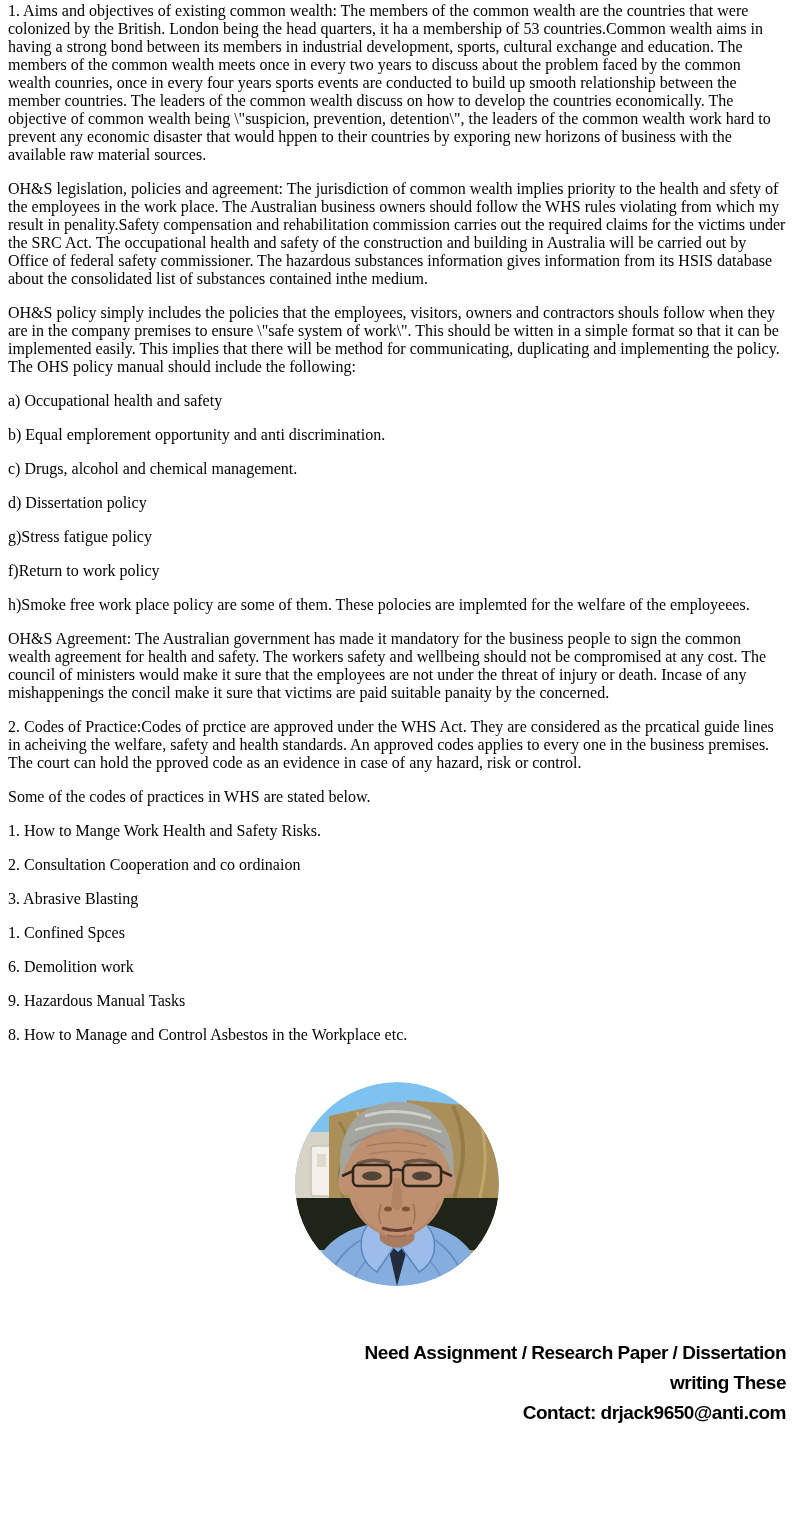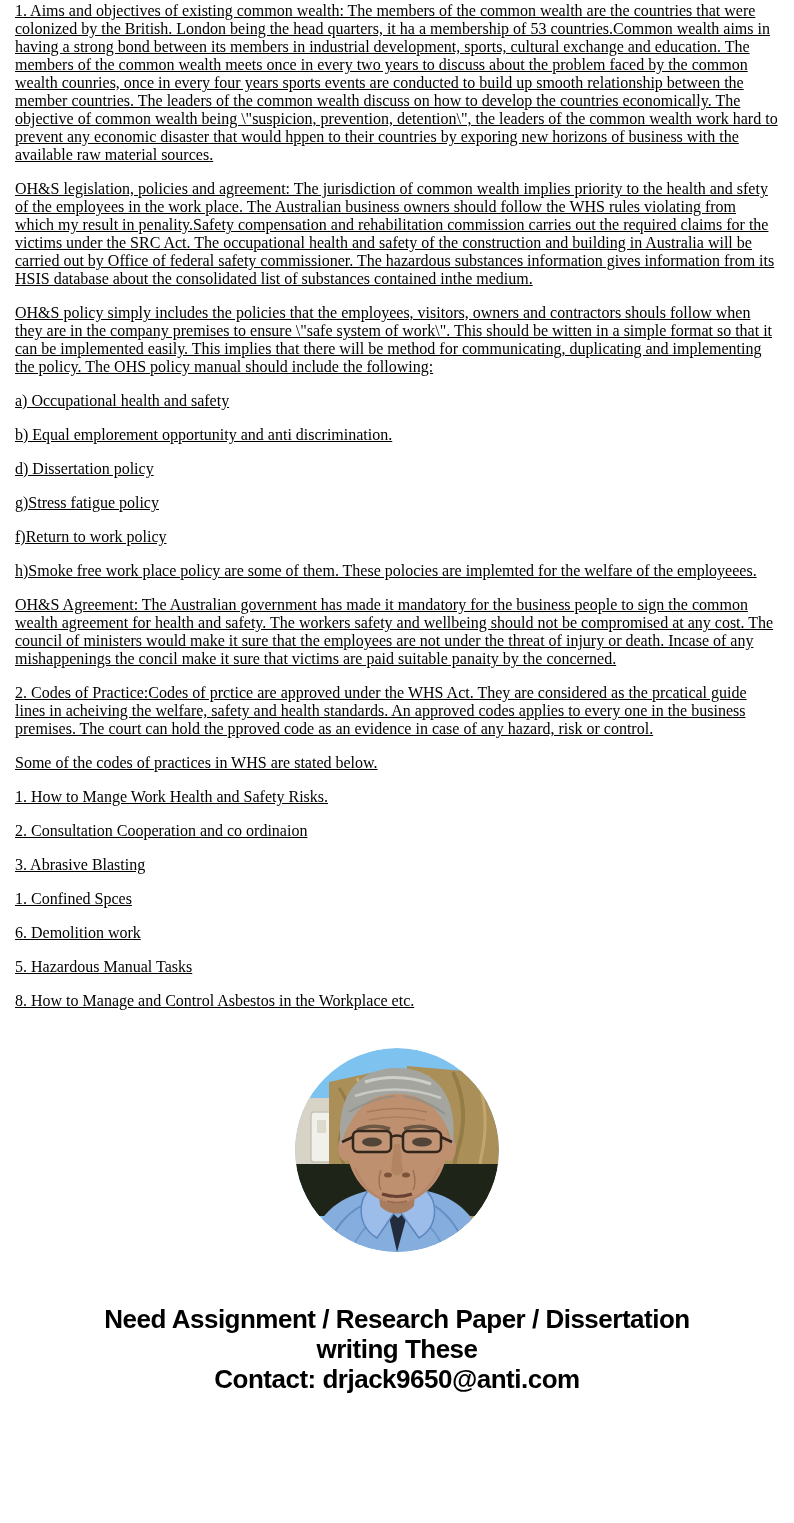--- a/index.html
+++ b/index.html
@@ -12,76 +12,76 @@
     min-height: 1523px;
     margin: 0 auto;
     background: #ffffff;
     color: #000000;
     font-family: "Liberation Serif", "DejaVu Serif", serif;
     font-size: 16px;
     box-sizing: border-box;
     padding: 2px 8px 26px 8px;
   }
   .doc p {
-    margin: 16px 7px;
+    margin: 16px 0;
     line-height: 18px;
     text-align: left;
-    text-decoration: underline;
   }
   .doc p.first {
     margin-top: 0;
   }
   figure.photo-wrap {
     margin: 38px auto 0 auto;
     width: 204px;
     height: 204px;
     padding: 0;
   }
   .photo-circle {
     width: 204px;
     height: 204px;
     border-radius: 50%;
     overflow: hidden;
     display: block;
   }
   .footer {
     margin-top: 52px;
-    text-align: center;
+    text-align: right;
     font-family: "Liberation Sans", "DejaVu Sans", sans-serif;
     font-weight: bold;
-    font-size: 26px;
+    font-size: 19px;
     line-height: 30px;
     letter-spacing: -0.5px;
     color: #000000;
   }
   .footer .line { display: block; }
 </style>
 </head>
 <body>
 
 <div class="page">
   <main class="doc">
     <p class="first">1. Aims and objectives of existing common wealth: The members of the common wealth are the countries that were colonized by the British. London being the head quarters, it ha a membership of 53 countries.Common wealth aims in having a strong bond between its members in industrial development, sports, cultural exchange and education. The members of the common wealth meets once in every two years to discuss about the problem faced by the common wealth counries, once in every four years sports events are conducted to build up smooth relationship between the member countries. The leaders of the common wealth discuss on how to develop the countries economically. The objective of common wealth being \"suspicion, prevention, detention\", the leaders of the common wealth work hard to prevent any economic disaster that would hppen to their countries by exporing new horizons of business with the available raw material sources.</p>
     <p>OH&amp;S legislation, policies and agreement: The jurisdiction of common wealth implies priority to the health and sfety of the employees in the work place. The Australian business owners should follow the WHS rules violating from which my result in penality.Safety compensation and rehabilitation commission carries out the required claims for the victims under the SRC Act. The occupational health and safety of the construction and building in Australia will be carried out by Office of federal safety commissioner. The hazardous substances information gives information from its HSIS database about the consolidated list of substances contained inthe medium.</p>
     <p>OH&amp;S policy simply includes the policies that the employees, visitors, owners and contractors shouls follow when they are in the company premises to ensure \"safe system of work\". This should be witten in a simple format so that it can be implemented easily. This implies that there will be method for communicating, duplicating and implementing the policy. The OHS policy manual should include the following:</p>
     <p>a) Occupational health and safety</p>
     <p>b) Equal emplorement opportunity and anti discrimination.</p>
+    <p>c) Drugs, alcohol and chemical management.</p>
     <p>d) Dissertation policy</p>
     <p>g)Stress fatigue policy</p>
     <p>f)Return to work policy</p>
     <p>h)Smoke free work place policy are some of them. These polocies are implemted for the welfare of the employeees.</p>
     <p>OH&amp;S Agreement: The Australian government has made it mandatory for the business people to sign the common wealth agreement for health and safety. The workers safety and wellbeing should not be compromised at any cost. The council of ministers would make it sure that the employees are not under the threat of injury or death. Incase of any mishappenings the concil make it sure that victims are paid suitable panaity by the concerned.</p>
     <p>2. Codes of Practice:Codes of prctice are approved under the WHS Act. They are considered as the prcatical guide lines in acheiving the welfare, safety and health standards. An approved codes applies to every one in the business premises. The court can hold the pproved code as an evidence in case of any hazard, risk or control.</p>
     <p>Some of the codes of practices in WHS are stated below.</p>
     <p>1. How to Mange Work Health and Safety Risks.</p>
     <p>2. Consultation Cooperation and co ordinaion</p>
     <p>3. Abrasive Blasting</p>
     <p>1. Confined Spces</p>
     <p>6. Demolition work</p>
-    <p>5. Hazardous Manual Tasks</p>
+    <p>9. Hazardous Manual Tasks</p>
     <p>8. How to Manage and Control Asbestos in the Workplace etc.</p>
 
     <figure class="photo-wrap">
       <svg class="photo-circle" viewBox="0 0 204 204" xmlns="http://www.w3.org/2000/svg" role="img">
         <defs>
           <clipPath id="circ">
               <circle cx="102" cy="102" r="102"></circle>
             </clipPath>
         </defs>
         <g clip-path="url(#circ)">

